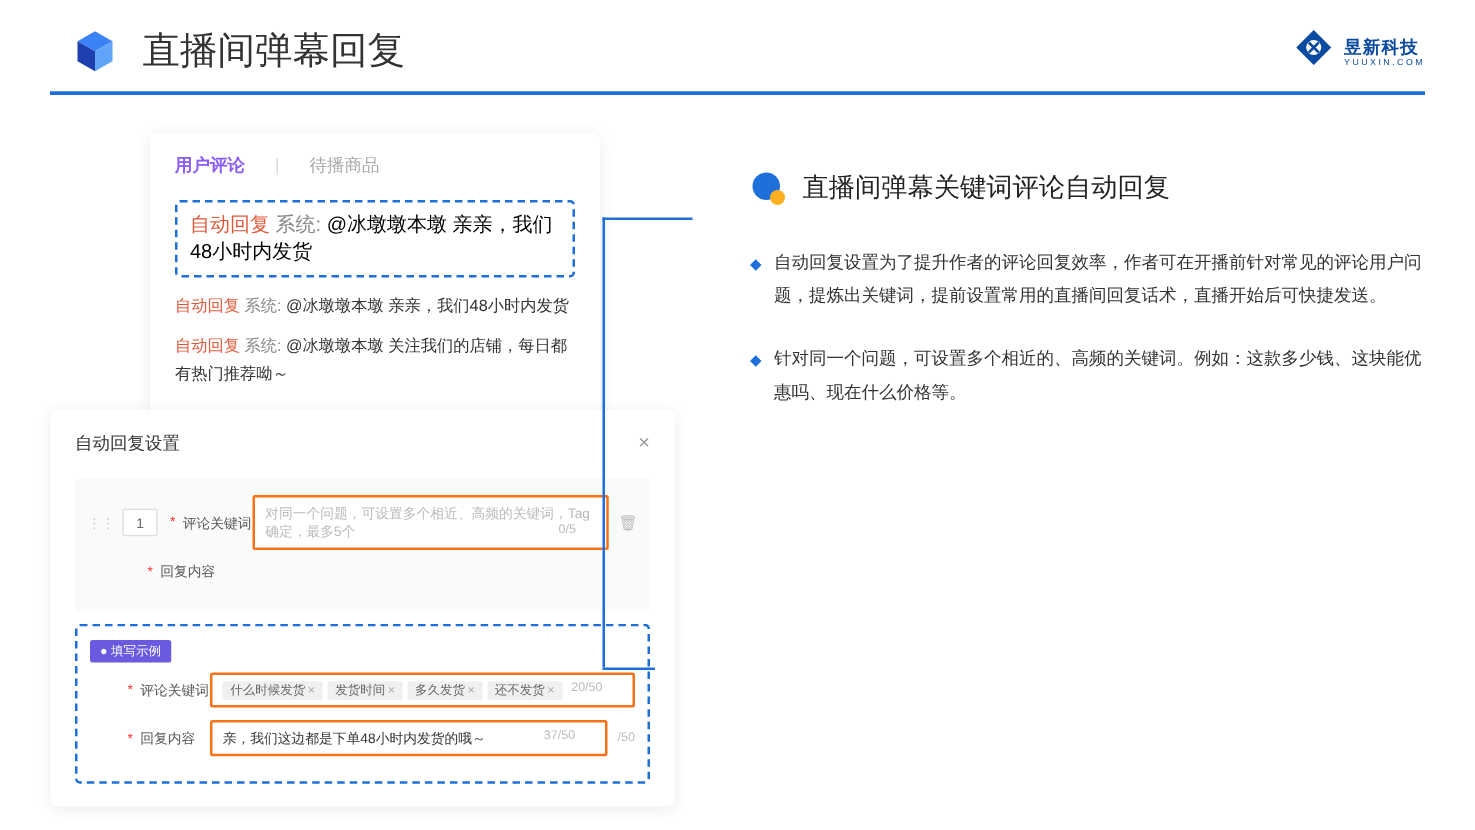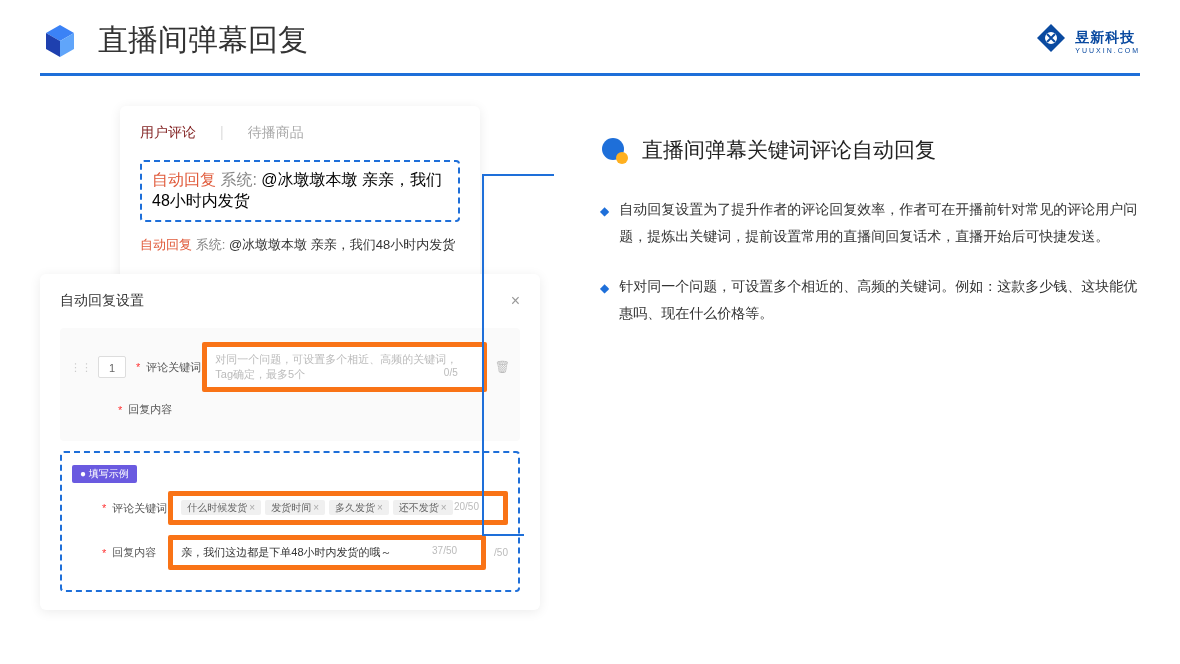--- a/index.html
+++ b/index.html
@@ -1,47 +1,47 @@
 <!DOCTYPE html>
 <html><head>
 <meta charset="utf-8">
 <style>
 *{box-sizing:border-box;margin:0;padding:0}
 body{font-family:"Microsoft YaHei",sans-serif;background:#fff;width:1180px;height:664px;overflow:hidden;position:relative}
-.header{display:flex;align-items:center;padding:20px 40px 12px 40px;position:relative}
+.header{display:flex;align-items:center;padding:20px 40px 12px 56px;position:relative}
 .cube-icon{width:40px;height:40px;margin-right:18px;position:relative}
 .title{font-size:30px;color:#333;font-weight:500}
 .logo-area{position:absolute;right:40px;top:22px;display:flex;align-items:flex-end}
 .logo-icon{width:32px;height:32px;margin-right:8px}
 .logo-text{display:flex;flex-direction:column}
 .logo-cn{font-size:14px;color:#0a4aa0;font-weight:bold;letter-spacing:1px}
 .logo-en{font-size:7px;color:#0a4aa0;letter-spacing:2px}
 .hr{height:3px;background:#1e6fd9;margin:0 40px}
 .content{display:flex;padding:30px 40px 0 40px;gap:50px}
 .left{flex:0 0 510px;position:relative}
 .right{flex:1;padding-top:30px}
 .card{background:#fff;border-radius:6px;box-shadow:0 2px 12px rgba(0,0,0,0.08);padding:18px 20px}
 .card1{width:360px;margin-left:80px;position:relative;z-index:1}
 .tabs{display:flex;gap:24px;font-size:14px;margin-bottom:18px}
-.tab-active{color:#7f1d1d;font-weight:normal}
+.tab-active{color:#8b5cf6;font-weight:bold}
 .tab-inactive{color:#aaa}
 .divider{color:#ddd}
 .comment{font-size:13px;color:#333;line-height:1.7;margin-bottom:10px}
 .comment-box{border:2px dashed #1e6fd9;border-radius:4px;padding:8px 10px;margin-bottom:12px}
 .auto-label{color:#e05a3a;font-weight:500}
 .sys{color:#888}
 .card2{width:500px;margin-top:-10px;position:relative;z-index:2}
 .card2-head{display:flex;justify-content:space-between;align-items:center;font-size:14px;color:#333;padding-bottom:10px}
 .close{color:#999;font-size:16px;cursor:pointer}
 .form-section{background:#fafafa;padding:14px 10px;border-radius:4px;margin-top:8px}
 .form-row{display:flex;align-items:center;font-size:11px;margin-bottom:10px}
 .num-box{width:28px;height:22px;border:1px solid #ddd;background:#fff;text-align:center;line-height:22px;font-size:11px;color:#666;border-radius:2px}
 .req{color:#f33;margin:0 6px 0 10px}
 .label{color:#555;width:56px}
-.input{flex:1;border:5px solid #f97316;background:#fff;padding:5px 8px;border-radius:2px;color:#bbb;font-size:11px;position:relative}
+.input{flex:1;border:2px solid #f97316;background:#fff;padding:5px 8px;border-radius:2px;color:#bbb;font-size:11px;position:relative}
 .input-filled{color:#333}
 .counter{position:absolute;right:24px;color:#bbb;font-size:10px}
 .trash{margin-left:8px;color:#bbb;font-size:12px}
 .dashed-wrap{border:2px dashed #1e6fd9;border-radius:4px;padding:10px;margin-top:10px}
 .add-link{color:#6a5ae0;font-size:11px;margin-bottom:8px;display:inline-block}
 .add-sub{color:#aaa;font-size:10px;margin-left:6px}
 .badge{background:#6a5ae0;color:#fff;font-size:10px;padding:2px 8px;border-radius:2px;display:inline-block;margin-bottom:8px}
 .tag{background:#f0f0f0;color:#666;font-size:10px;padding:2px 6px;border-radius:2px;margin-right:4px}
 .tag-x{color:#aaa;margin-left:2px}
 .section-title{display:flex;align-items:flex-start;font-size:21px;color:#222;margin-bottom:30px}
@@ -96,20 +96,25 @@
       </div>
       <div class="comment-box">
         <span class="auto-label">自动回复</span>
         <span class="sys">系统:</span>
         <span>@冰墩墩本墩 亲亲，我们48小时内发货</span>
       </div>
       <div class="comment">
         <span class="auto-label">自动回复</span>
         <span class="sys">系统:</span>
         <span>@冰墩墩本墩 亲亲，我们48小时内发货</span>
+      </div>
+      <div class="comment">
+        <span class="auto-label">自动回复</span>
+        <span class="sys">系统:</span>
+        <span>@冰墩墩本墩 关注我们的店铺，每日都有热门推荐呦～</span>
       </div>
     </div>
 
     <div class="card card2">
       <div class="card2-head">
         <span>自动回复设置</span>
         <span class="close">×</span>
       </div>
       <div class="form-section">
         <div class="form-row">

